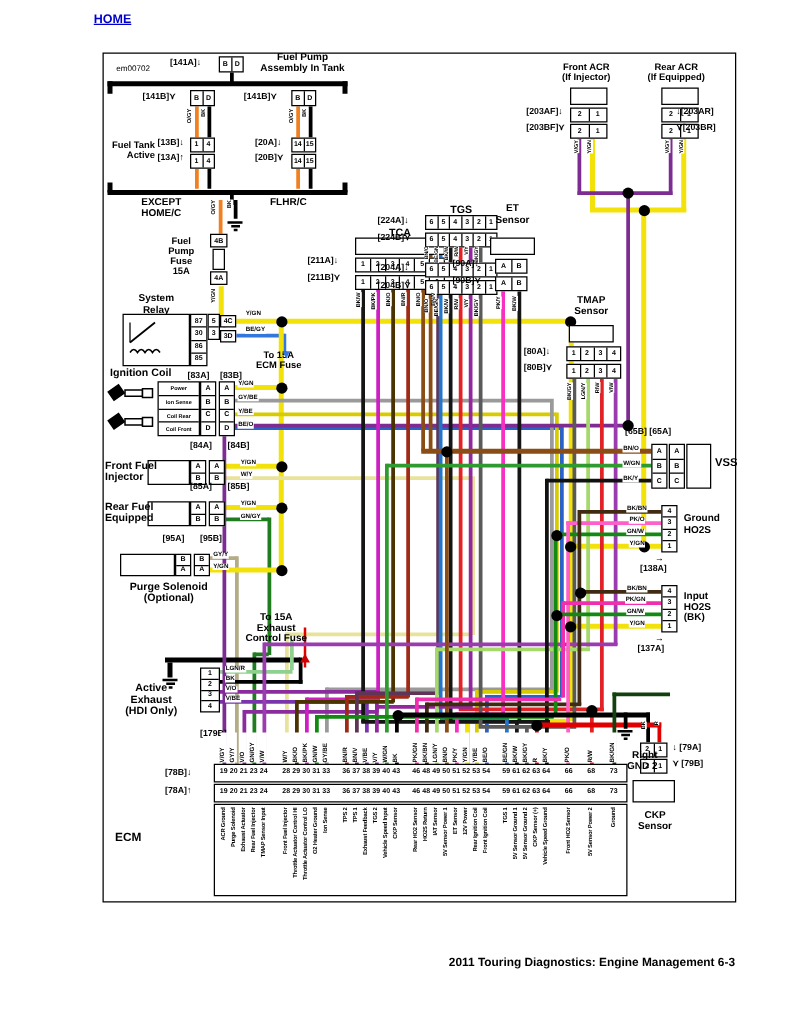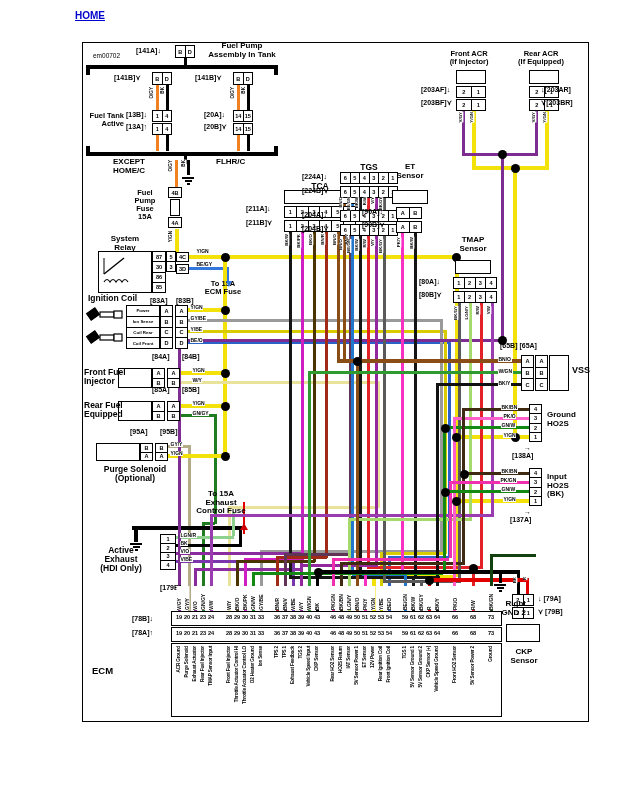--- a/index.html
+++ b/index.html
@@ -817,13 +817,14 @@
       <rect x="88" y="310" width="10" height="8" transform="rotate(-35 93 314)"></rect>
       <rect x="100" y="312" width="14" height="5" fill="#fff"></rect>
       <rect x="114" y="311" width="8" height="7" fill="#fff"></rect>
       <rect x="88" y="333" width="10" height="8" transform="rotate(-35 93 337)"></rect>
       <rect x="100" y="335" width="14" height="5" fill="#fff"></rect>
       <rect x="114" y="334" width="8" height="7" fill="#fff"></rect>
     </g>
     <path d="M240 530 l4 -7 l4 7 z" fill="#c00"></path>
     <path d="M226 281 l3 6 l3 -6 z" fill="#3377dd"></path>
   </svg>
+  <div id="footer" style="left:200px;top:765px;width:388px;text-align:right;font-size:9.5px;">2011 Touring Diagnostics:  Engine Management  6-3</div>
 </div>
 
 </body></html>

